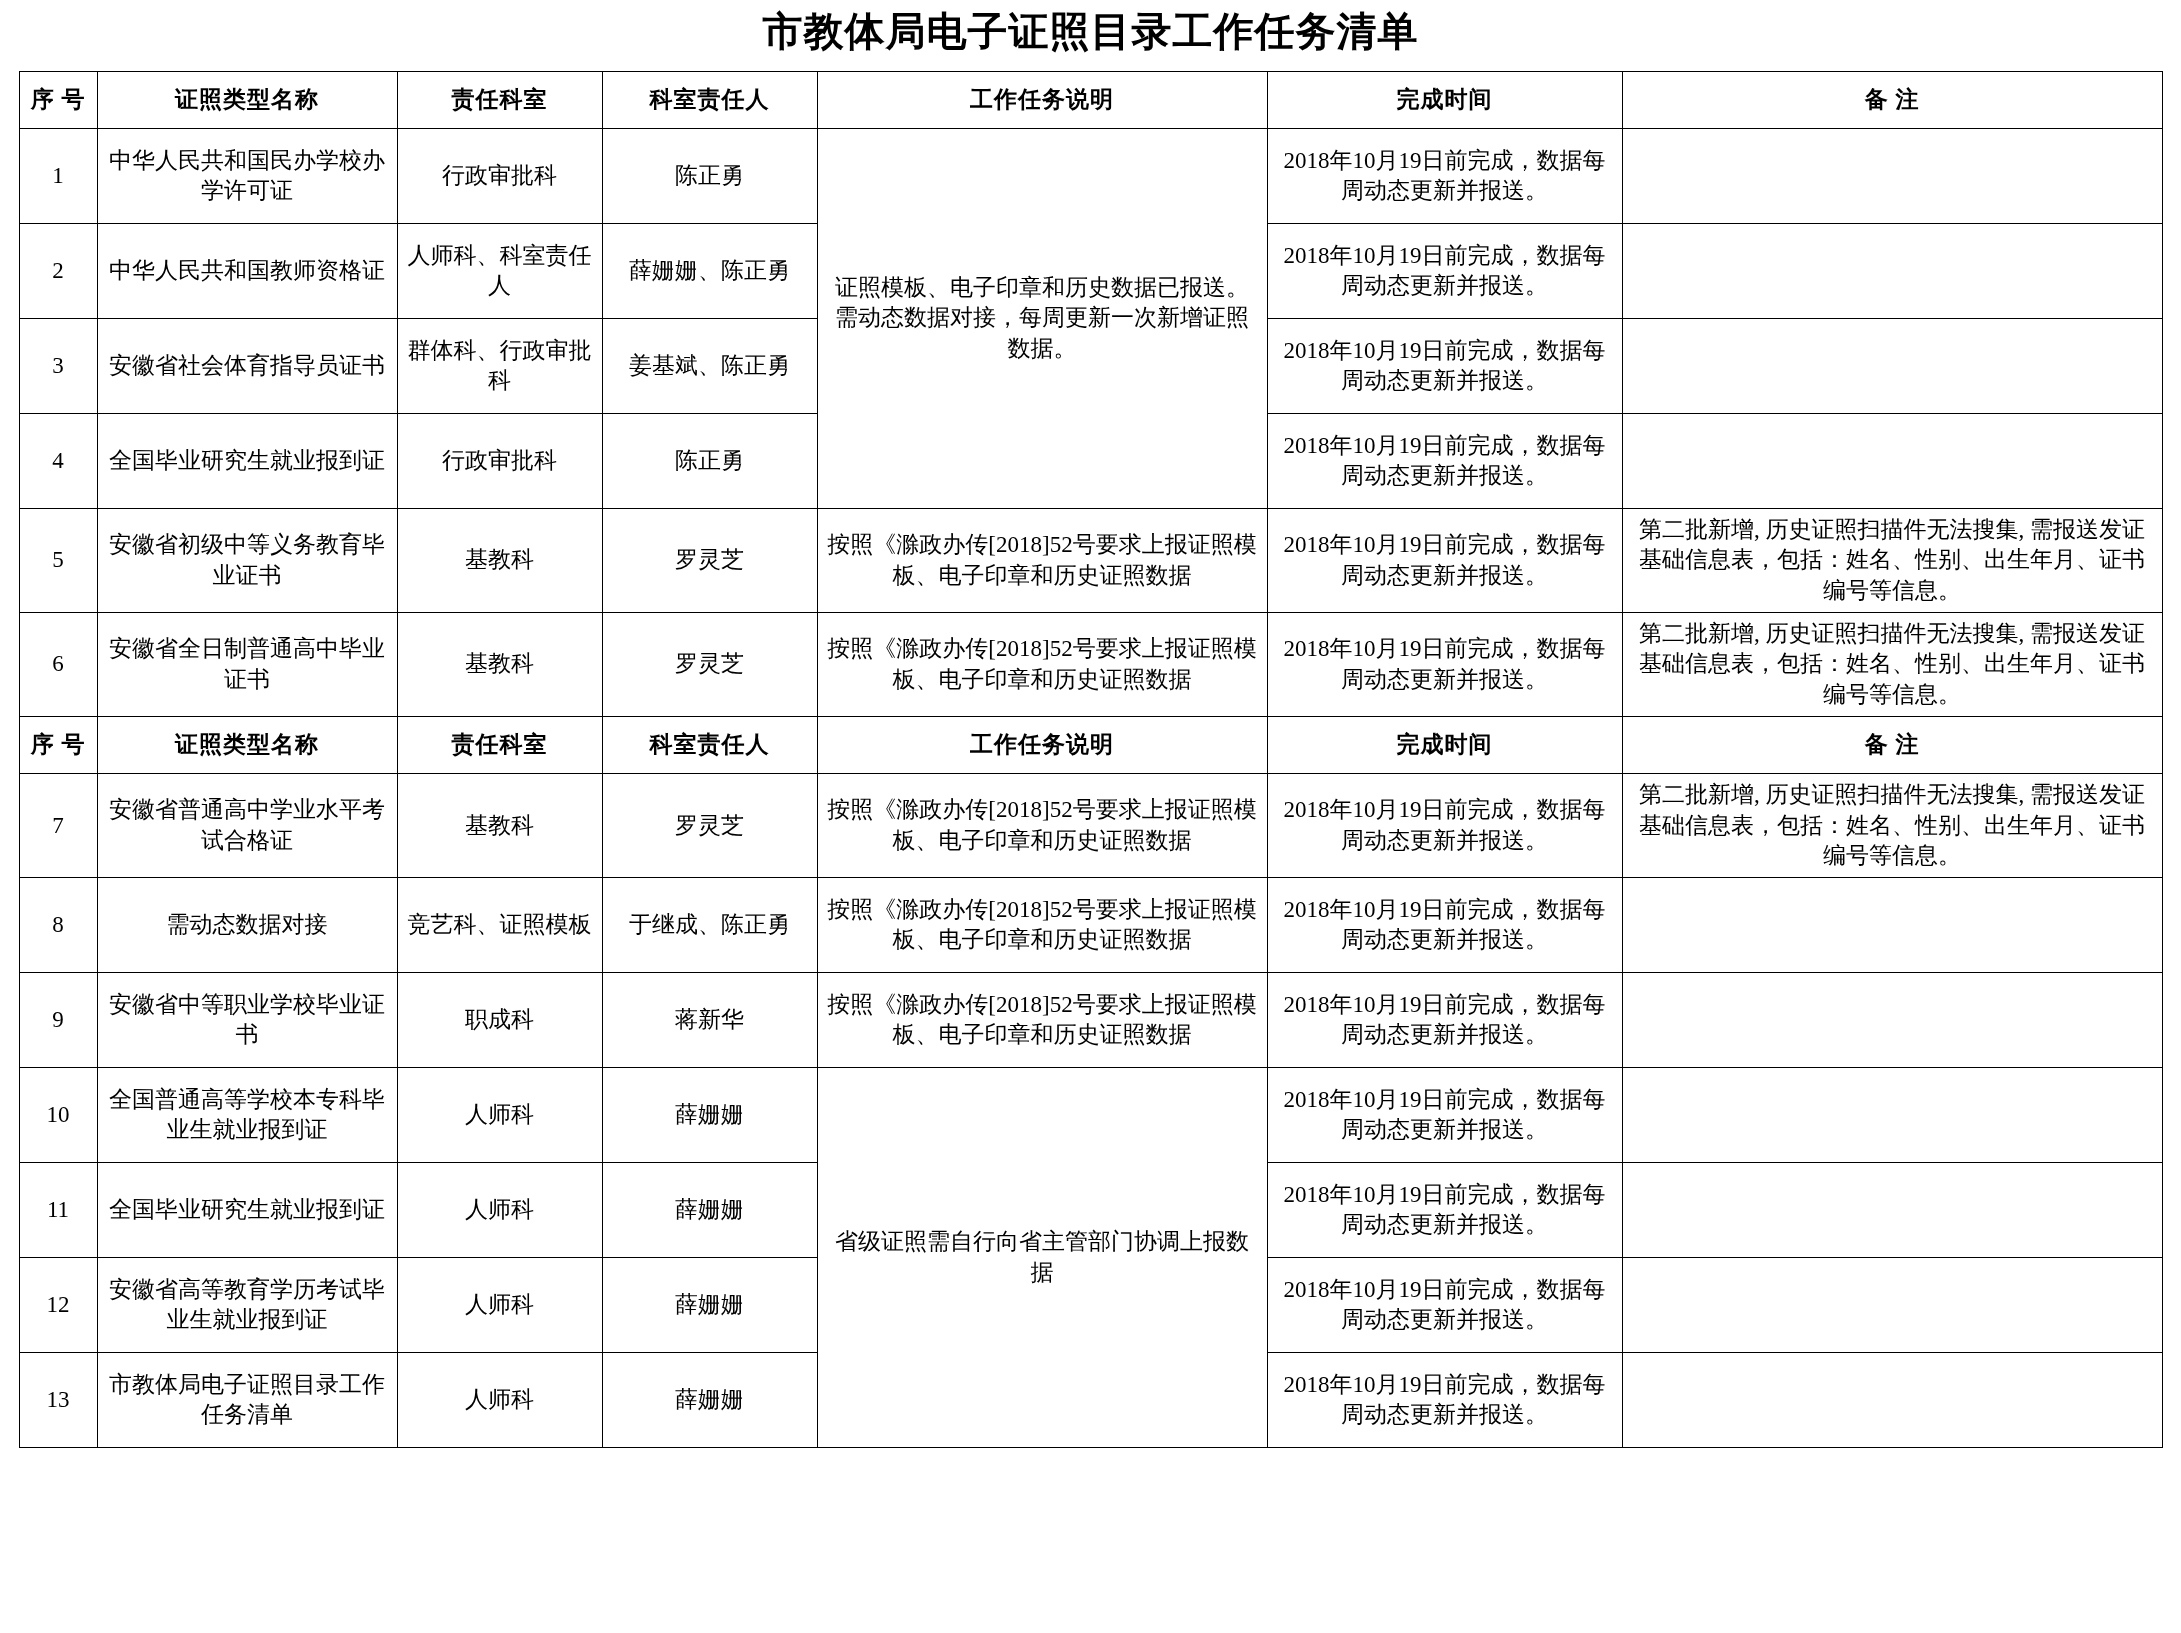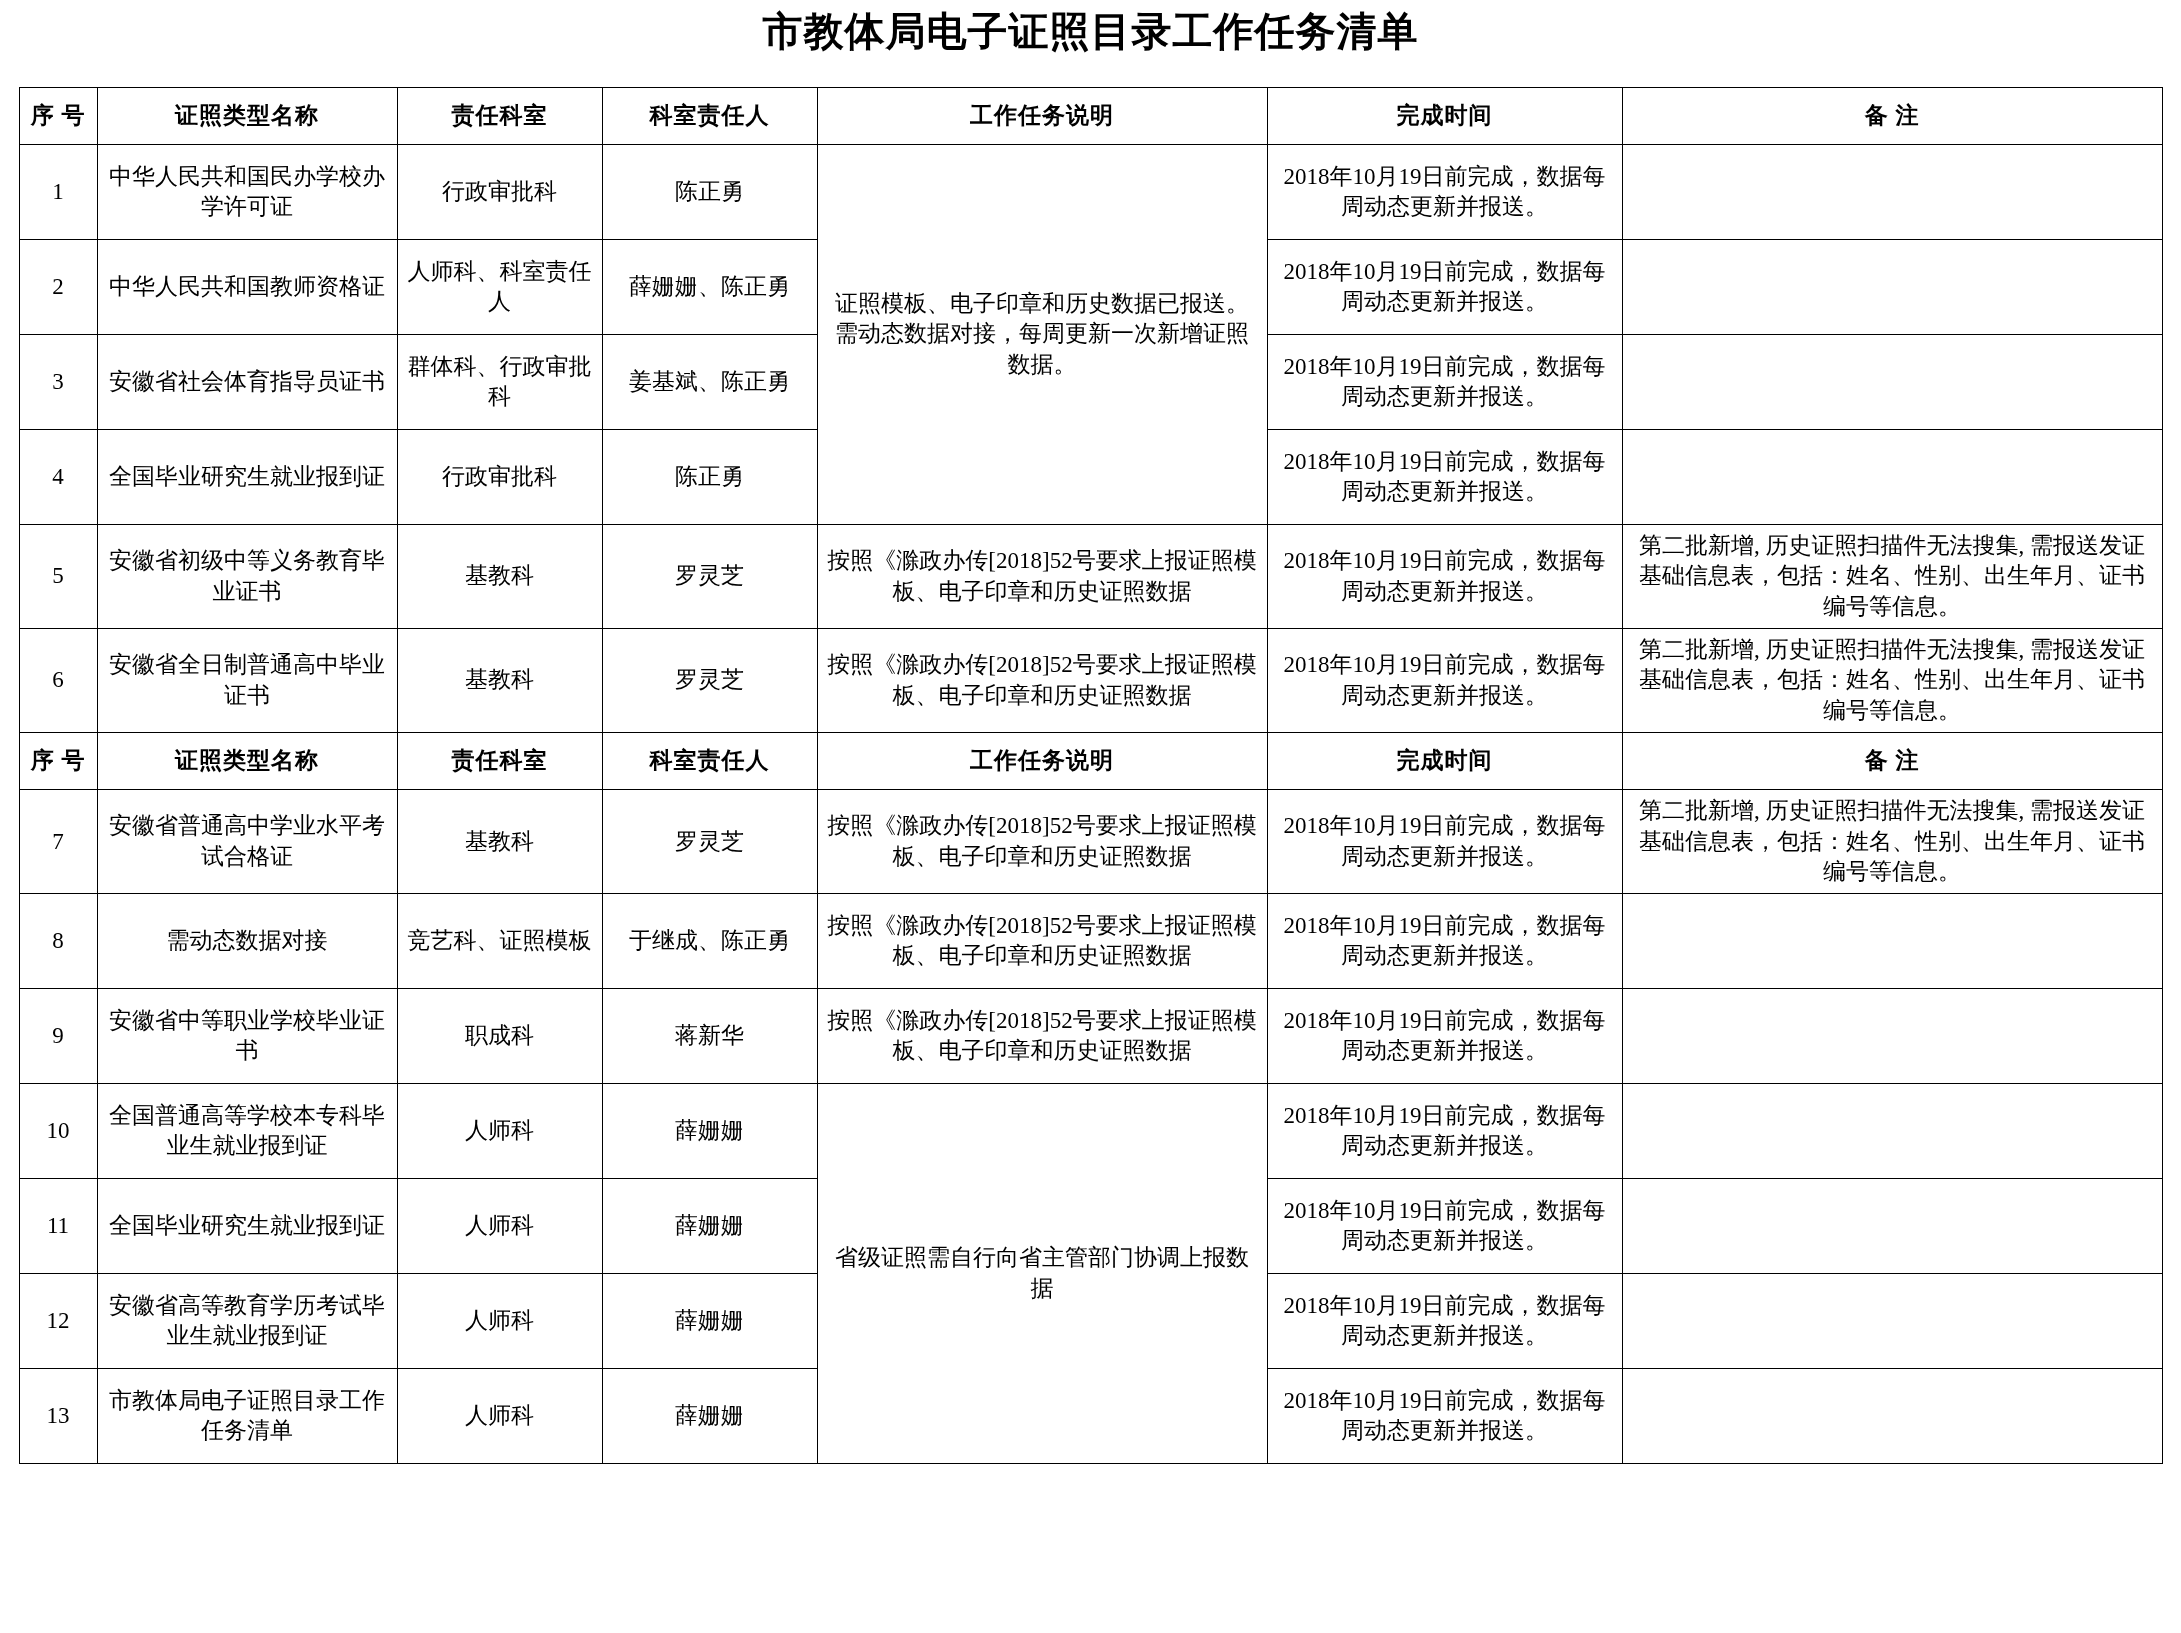--- a/index.html
+++ b/index.html
@@ -22,21 +22,21 @@
     font-size: 40px;
     font-weight: bold;
     letter-spacing: 1px;
     padding: 4px 0 12px 0;
     font-family: "Liberation Serif", "DejaVu Serif", serif;
   }
   table.task-table {
     border-collapse: collapse;
     table-layout: fixed;
     width: 1882px;
-    margin: 16px auto;
+    margin: 0 auto;
   }
   table.task-table td, table.task-table th {
     border: 1px solid #000000;
     vertical-align: middle;
     font-size: 23px;
     line-height: 1.32;
     padding: 6px 8px;
     font-family: "Liberation Serif", "DejaVu Serif", serif;
     word-break: break-all;
   }

